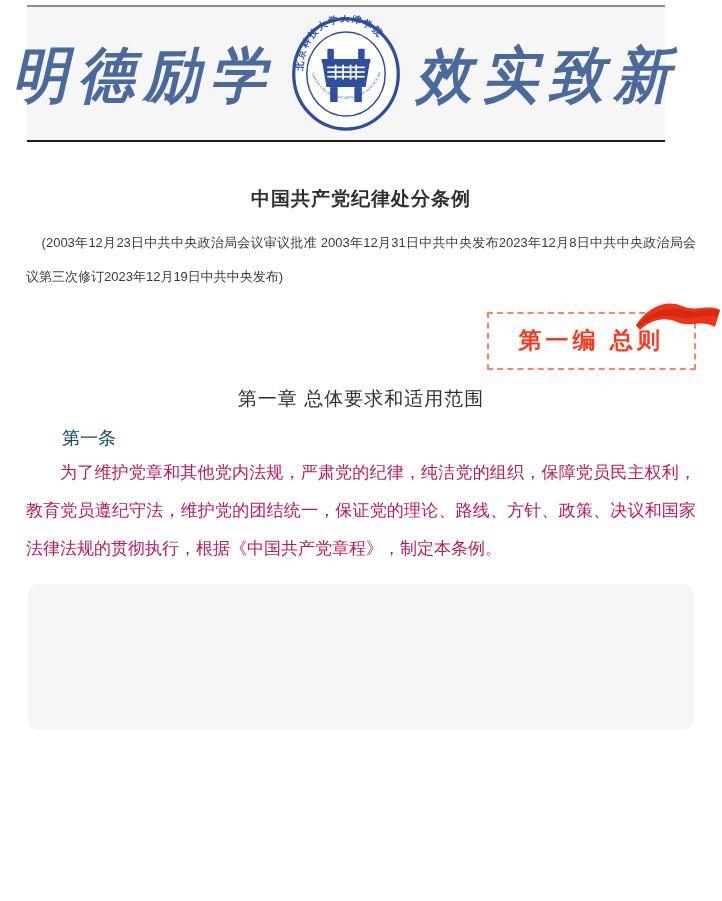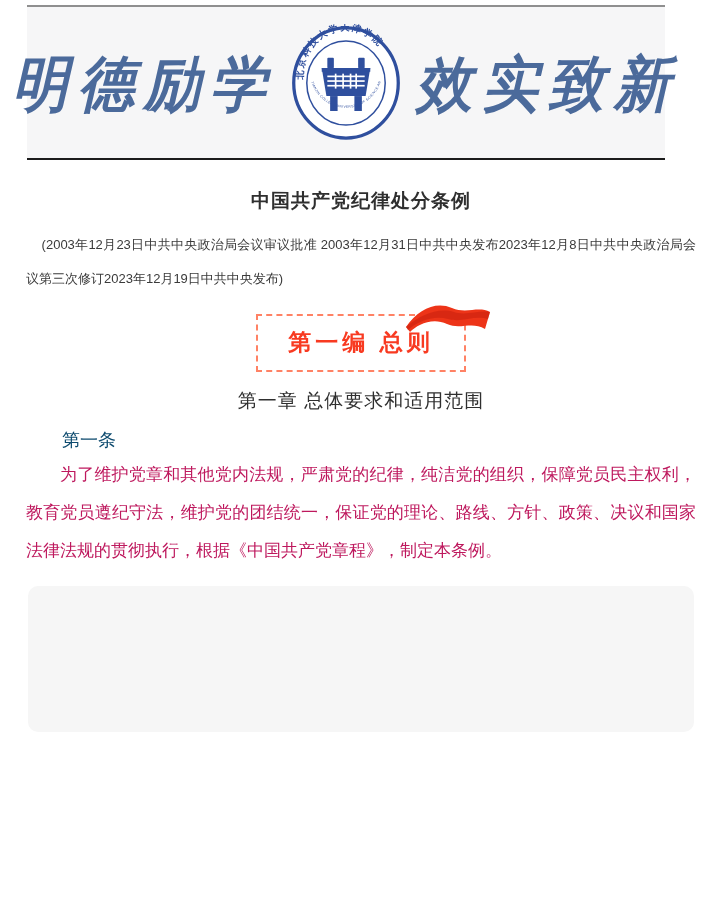--- a/index.html
+++ b/index.html
@@ -5,43 +5,43 @@
   * { margin:0; padding:0; box-sizing:border-box; }
   html,body { background:#ffffff; }
   body {
     width:722px; height:901px; margin:0 auto; position:relative;
     font-family:"Liberation Sans","DejaVu Sans",sans-serif;
     color:#3a3a3a; overflow:hidden;
   }
 
   
   .banner {
-    margin:5px 57px 0 27px; height:155px; background:#f6f6f7;
+    margin:5px 57px 0 27px; height:137px; background:#f6f6f7;
     border-top:2px solid #8f8f8f; border-bottom:2px solid #1c1c1c;
     display:flex; align-items:center; justify-content:center; gap:14px;
   }
   .motto {
     font-family:"DejaVu Serif","Liberation Serif",serif;
     font-weight:700; font-style:italic;
     color:#4b6a9b; font-size:56px; letter-spacing:10px; white-space:nowrap;
     transform:scaleY(1.08); line-height:1;
   }
   .seal { width:112px; height:118px; flex:0 0 auto; }
 
   
   .content { padding:0 26px; }
   .doc-title {
     text-align:center; font-size:19px; font-weight:700; color:#2f2f2f;
-    margin-top:28px; letter-spacing:1px;
+    margin-top:44px; letter-spacing:1px;
   }
   .doc-note {
     margin-top:14px; font-size:13px; line-height:34px; color:#3a3a3a;
     text-indent:1.2em; text-align:justify;
   }
-  .part-wrap { text-align:center; margin:18px 0 16px; }
+  .part-wrap { text-align:right; margin:18px 0 16px; }
   .part-box {
     position:relative; display:inline-block;
     border:2px dashed #ff8265; padding:11px 30px 12px;
   }
   .part-label {
     color:#f83a21; font-size:23px; font-weight:700; letter-spacing:4px;
   }
   .part-flag { position:absolute; top:-17px; right:-30px; width:92px; height:40px; }
 
   .chapter-title {

